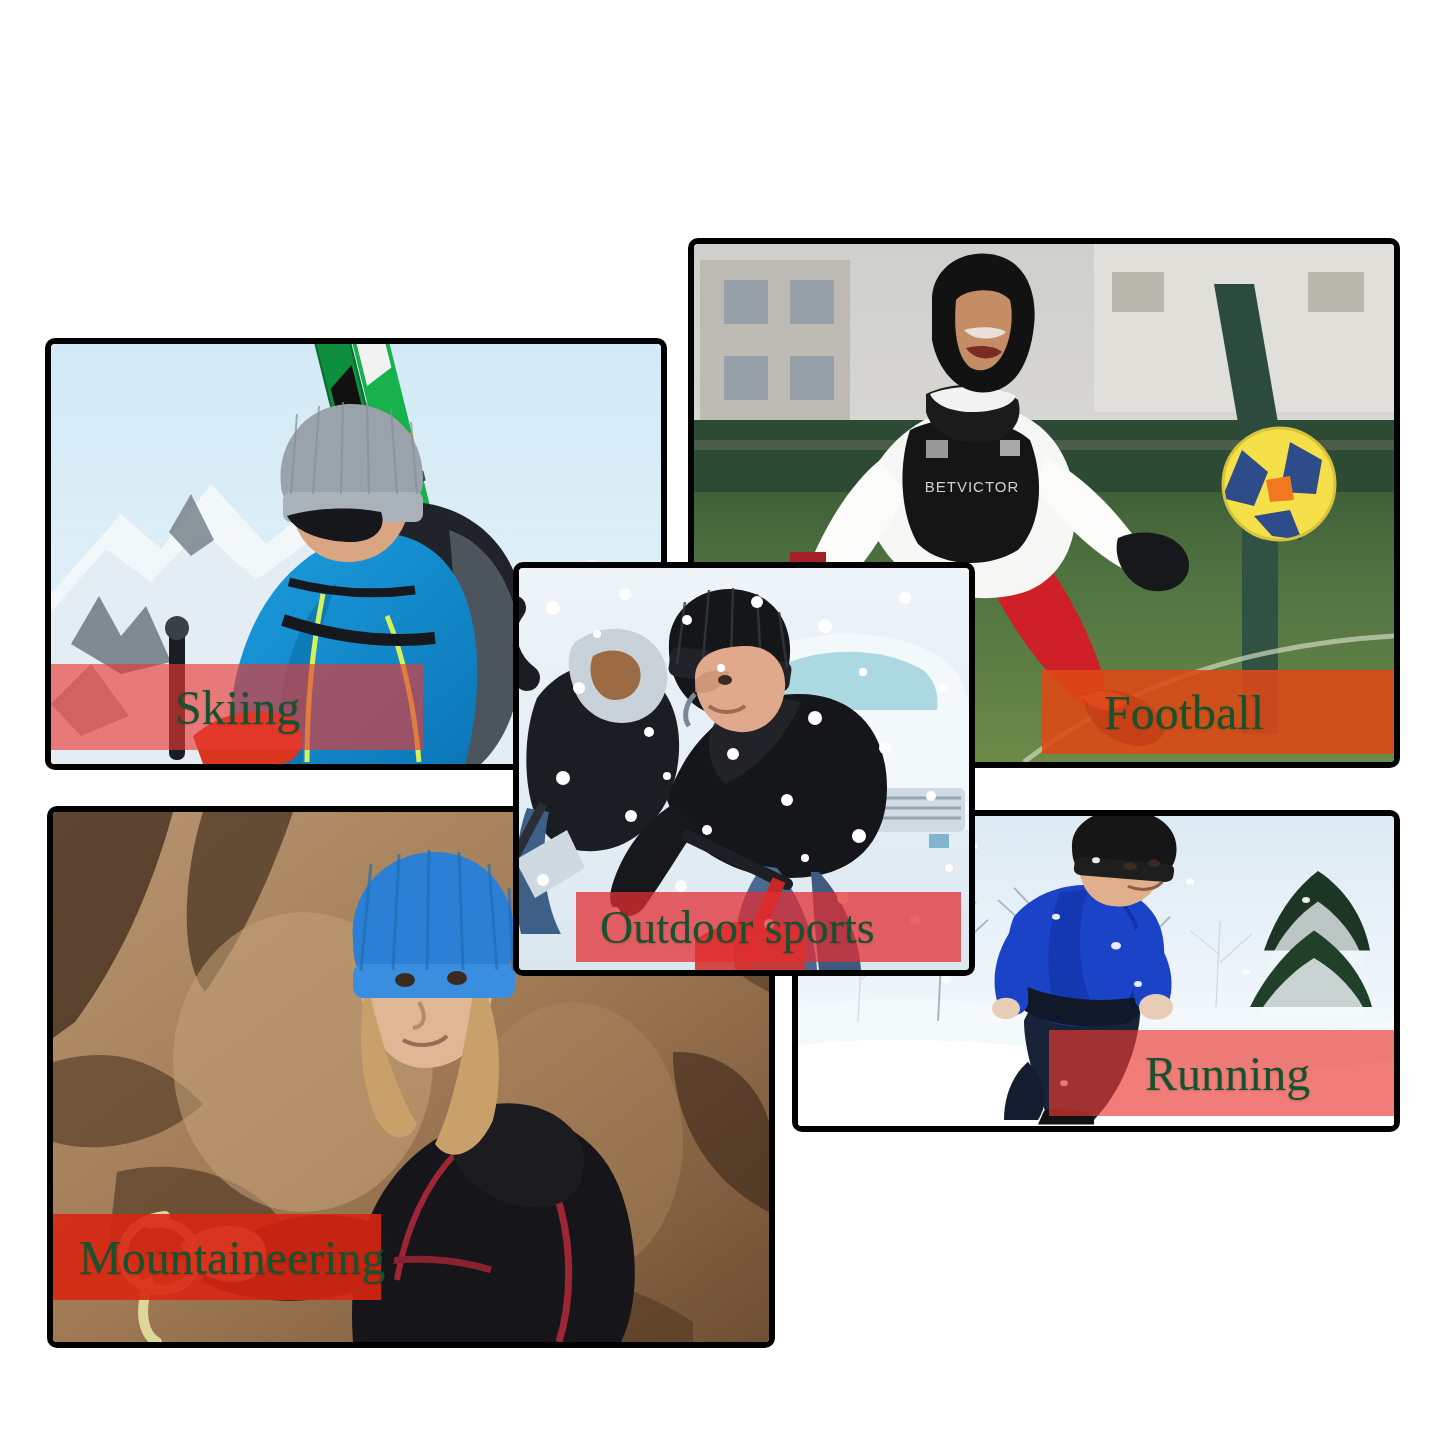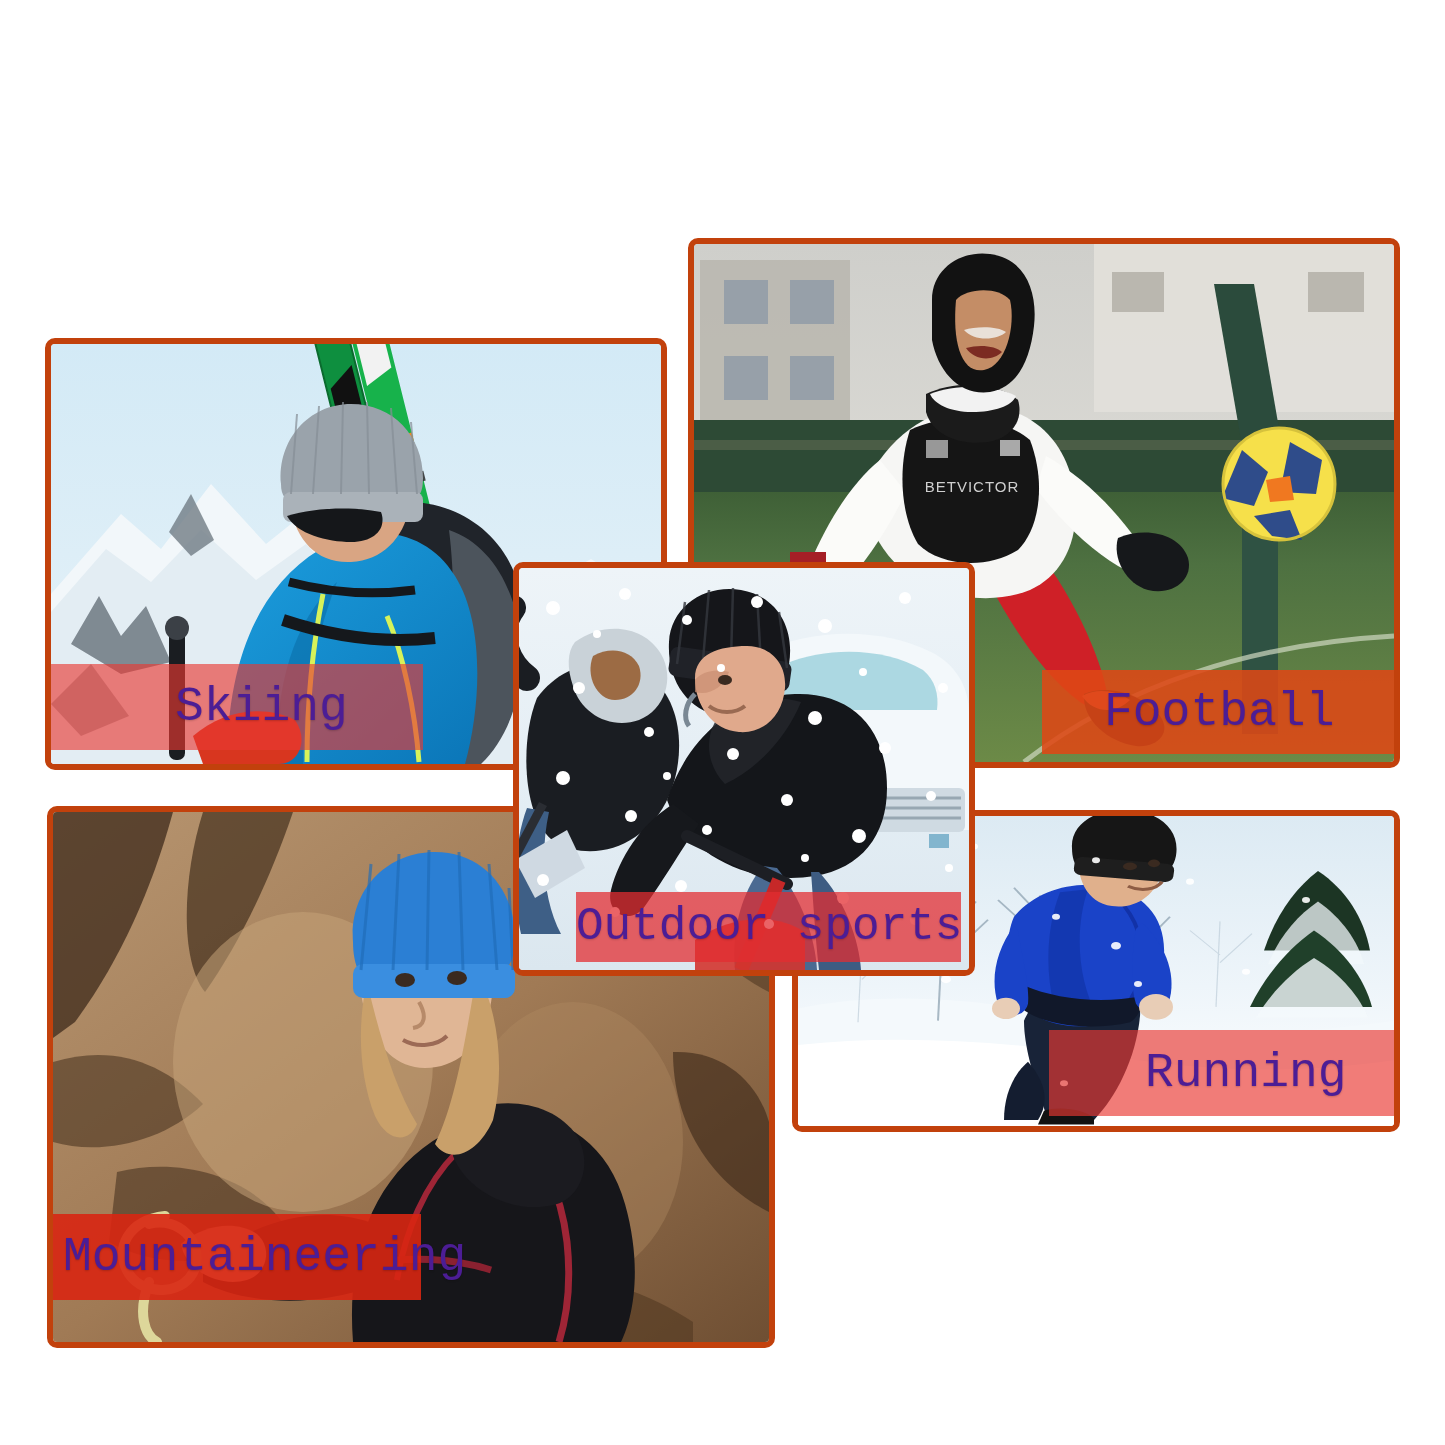--- a/index.html
+++ b/index.html
@@ -39,75 +39,75 @@
     line-height: 1;
     color: #0a0a0a;
     letter-spacing: -1px;
     white-space: nowrap;
     transform: scaleX(0.97);
   }
 
   
   .panel {
     position: absolute;
-    border: 6px solid #c2410c;
+    border: 6px solid #000000;
     border-radius: 10px;
     overflow: hidden;
     box-sizing: border-box;
     background: #e8e8e8;
   }
   .photo {
     position: absolute;
     inset: 0;
     overflow: hidden;
   }
   .photo > svg { display: block; width: 100%; height: 100%; }
 
   .caption {
     position: absolute;
     display: flex;
     align-items: center;
     box-sizing: border-box;
   }
   .caption-text {
-    color: #4c1d95;
-    font-family: Liberation Mono, monospace;
+    color: #14532d;
+    font-family: Liberation Serif, serif;
     font-weight: 400;
     white-space: nowrap;
     text-shadow: 0 1px 2px rgba(0,0,0,0.18);
   }
 
   
   #panel-skiing { left: 45px;  top: 338px;  width: 622px;  height: 432px; z-index: 2; }
   #cap-skiing   { left: 0;     bottom: 14px; width: 372px; height: 86px;
                   background: rgba(233,56,50,0.64); padding-left: 124px; }
   #cap-skiing .caption-text { font-size: 48px; }
 
   
   #panel-football { left: 688px; top: 238px; width: 712px; height: 530px; z-index: 2; }
   #cap-football   { right: 0;   bottom: 8px; width: 352px; height: 84px;
                     background: rgba(222,72,22,0.88); padding-left: 62px; }
   #cap-football .caption-text { font-size: 48px; }
 
   
   #panel-mountain { left: 47px;  top: 806px;  width: 728px; height: 542px; z-index: 2; }
-  #cap-mountain   { left: 0;    bottom: 42px; width: 368px; height: 86px;
-                    background: rgba(216,38,18,0.90); padding-left: 10px; }
+  #cap-mountain   { left: 0;    bottom: 42px; width: 328px; height: 86px;
+                    background: rgba(216,38,18,0.90); padding-left: 26px; }
   #cap-mountain .caption-text { font-size: 48px; }
 
   
   #panel-running { left: 792px; top: 810px; width: 608px; height: 322px; z-index: 2; }
   #cap-running   { right: 0;   bottom: 10px; width: 345px; height: 86px;
                    background: rgba(233,56,50,0.66); padding-left: 96px; }
   #cap-running .caption-text { font-size: 48px; }
 
   
   #panel-outdoor { left: 513px; top: 562px; width: 462px; height: 414px; z-index: 5; }
   #cap-outdoor   { left: 57px; right: 8px;  bottom: 8px; height: 70px;
-                   background: rgba(227,45,48,0.74); }
+                   background: rgba(227,45,48,0.74); padding-left: 24px; }
   #cap-outdoor .caption-text { font-size: 46px; }
 </style>
 </head>
 <body>
 
 <div class="canvas">
 
 
   <div class="panel" id="panel-skiing">
     <div class="photo">

